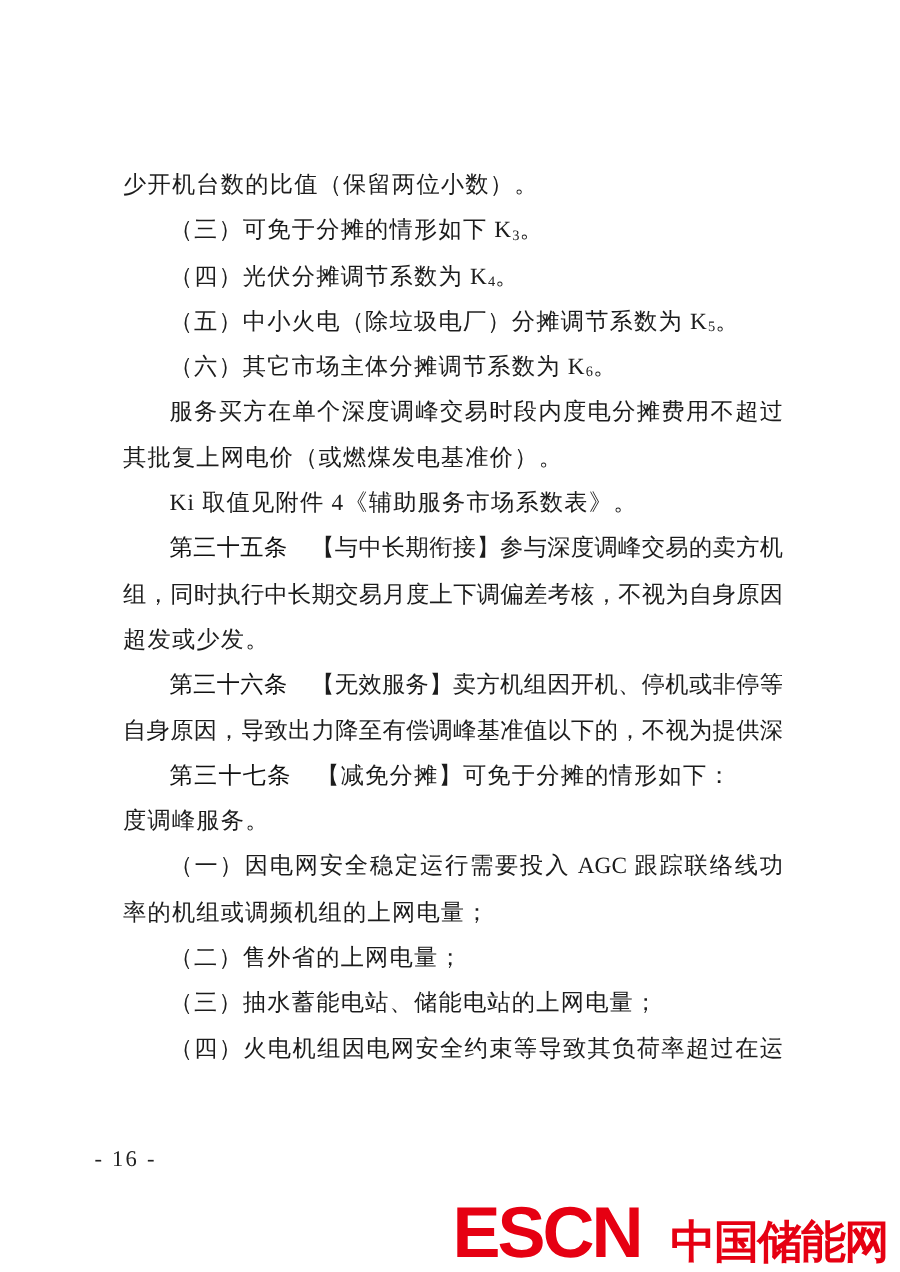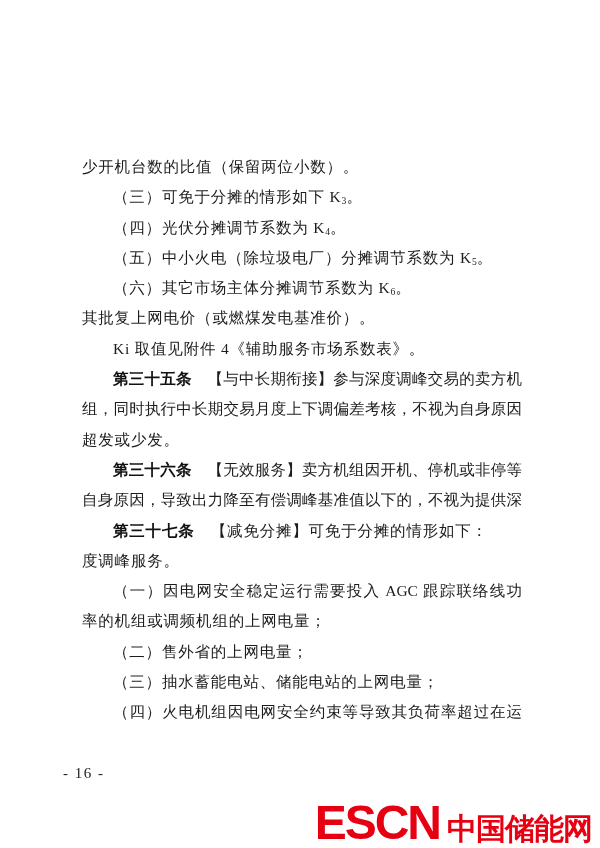--- a/index.html
+++ b/index.html
@@ -36,21 +36,21 @@
   .line.indent2 {
     text-indent: 31px;
   }
   .line.justify {
     white-space: normal;
     letter-spacing: 0;
     text-align: justify;
     text-align-last: justify;
   }
   .bold {
-    font-weight: 700;
+    font-weight: 400;
     color: #111111;
   }
   .sub {
     font-size: 0.62em;
     vertical-align: -0.18em;
     letter-spacing: 0;
   }
   .page-number {
     position: absolute;
     left: 63px;
@@ -68,33 +68,34 @@
     font-weight: bold;
     color: #e60012;
   }
   .logo-en {
     font-size: 48px;
     letter-spacing: -2px;
   }
   .logo-cn {
     font-size: 30px;
     letter-spacing: -1px;
-    margin-left: 7px;
+    margin-left: 20px;
   }
 </style>
 </head>
 <body>
 
 <div class="page" style="background: rgb(255, 255, 255);">
-  <div class="doc-body" style="color: rgb(28, 28, 28); margin-top: 43px;">
+  <div class="doc-body" style="color: rgb(28, 28, 28);">
       <div class="line"><span>少开机台数的比值（保留两位小数）。</span></div>
       <div class="line indent2"><span>（三）可免于分摊的情形如下 K</span><span class="sub">3</span><span>。</span></div>
       <div class="line indent2"><span>（四）光伏分摊调节系数为 K</span><span class="sub">4</span><span>。</span></div>
       <div class="line indent2"><span>（五）中小火电（除垃圾电厂）分摊调节系数为 K</span><span class="sub">5</span><span>。</span></div>
       <div class="line indent2"><span>（六）其它市场主体分摊调节系数为 K</span><span class="sub">6</span><span>。</span></div>
+      <div class="line indent2 justify"><span>服务买方在单个深度调峰交易时段内度电分摊费用不超过</span></div>
       <div class="line"><span>其批复上网电价（或燃煤发电基准价）。</span></div>
       <div class="line indent2"><span>Ki 取值见附件 4《辅助服务市场系数表》。</span></div>
       <div class="line indent2 justify"><span class="bold">第三十五条</span><span>　【与中长期衔接】参与深度调峰交易的卖方机</span></div>
       <div class="line justify"><span>组，同时执行中长期交易月度上下调偏差考核，不视为自身原因</span></div>
       <div class="line"><span>超发或少发。</span></div>
       <div class="line indent2 justify"><span class="bold">第三十六条</span><span>　【无效服务】卖方机组因开机、停机或非停等</span></div>
       <div class="line justify"><span>自身原因，导致出力降至有偿调峰基准值以下的，不视为提供深</span></div>
       <div class="line indent2"><span class="bold">第三十七条</span><span>　【减免分摊】可免于分摊的情形如下：</span></div>
       <div class="line"><span>度调峰服务。</span></div>
       <div class="line indent2 justify"><span>（一）因电网安全稳定运行需要投入 AGC 跟踪联络线功</span></div>

